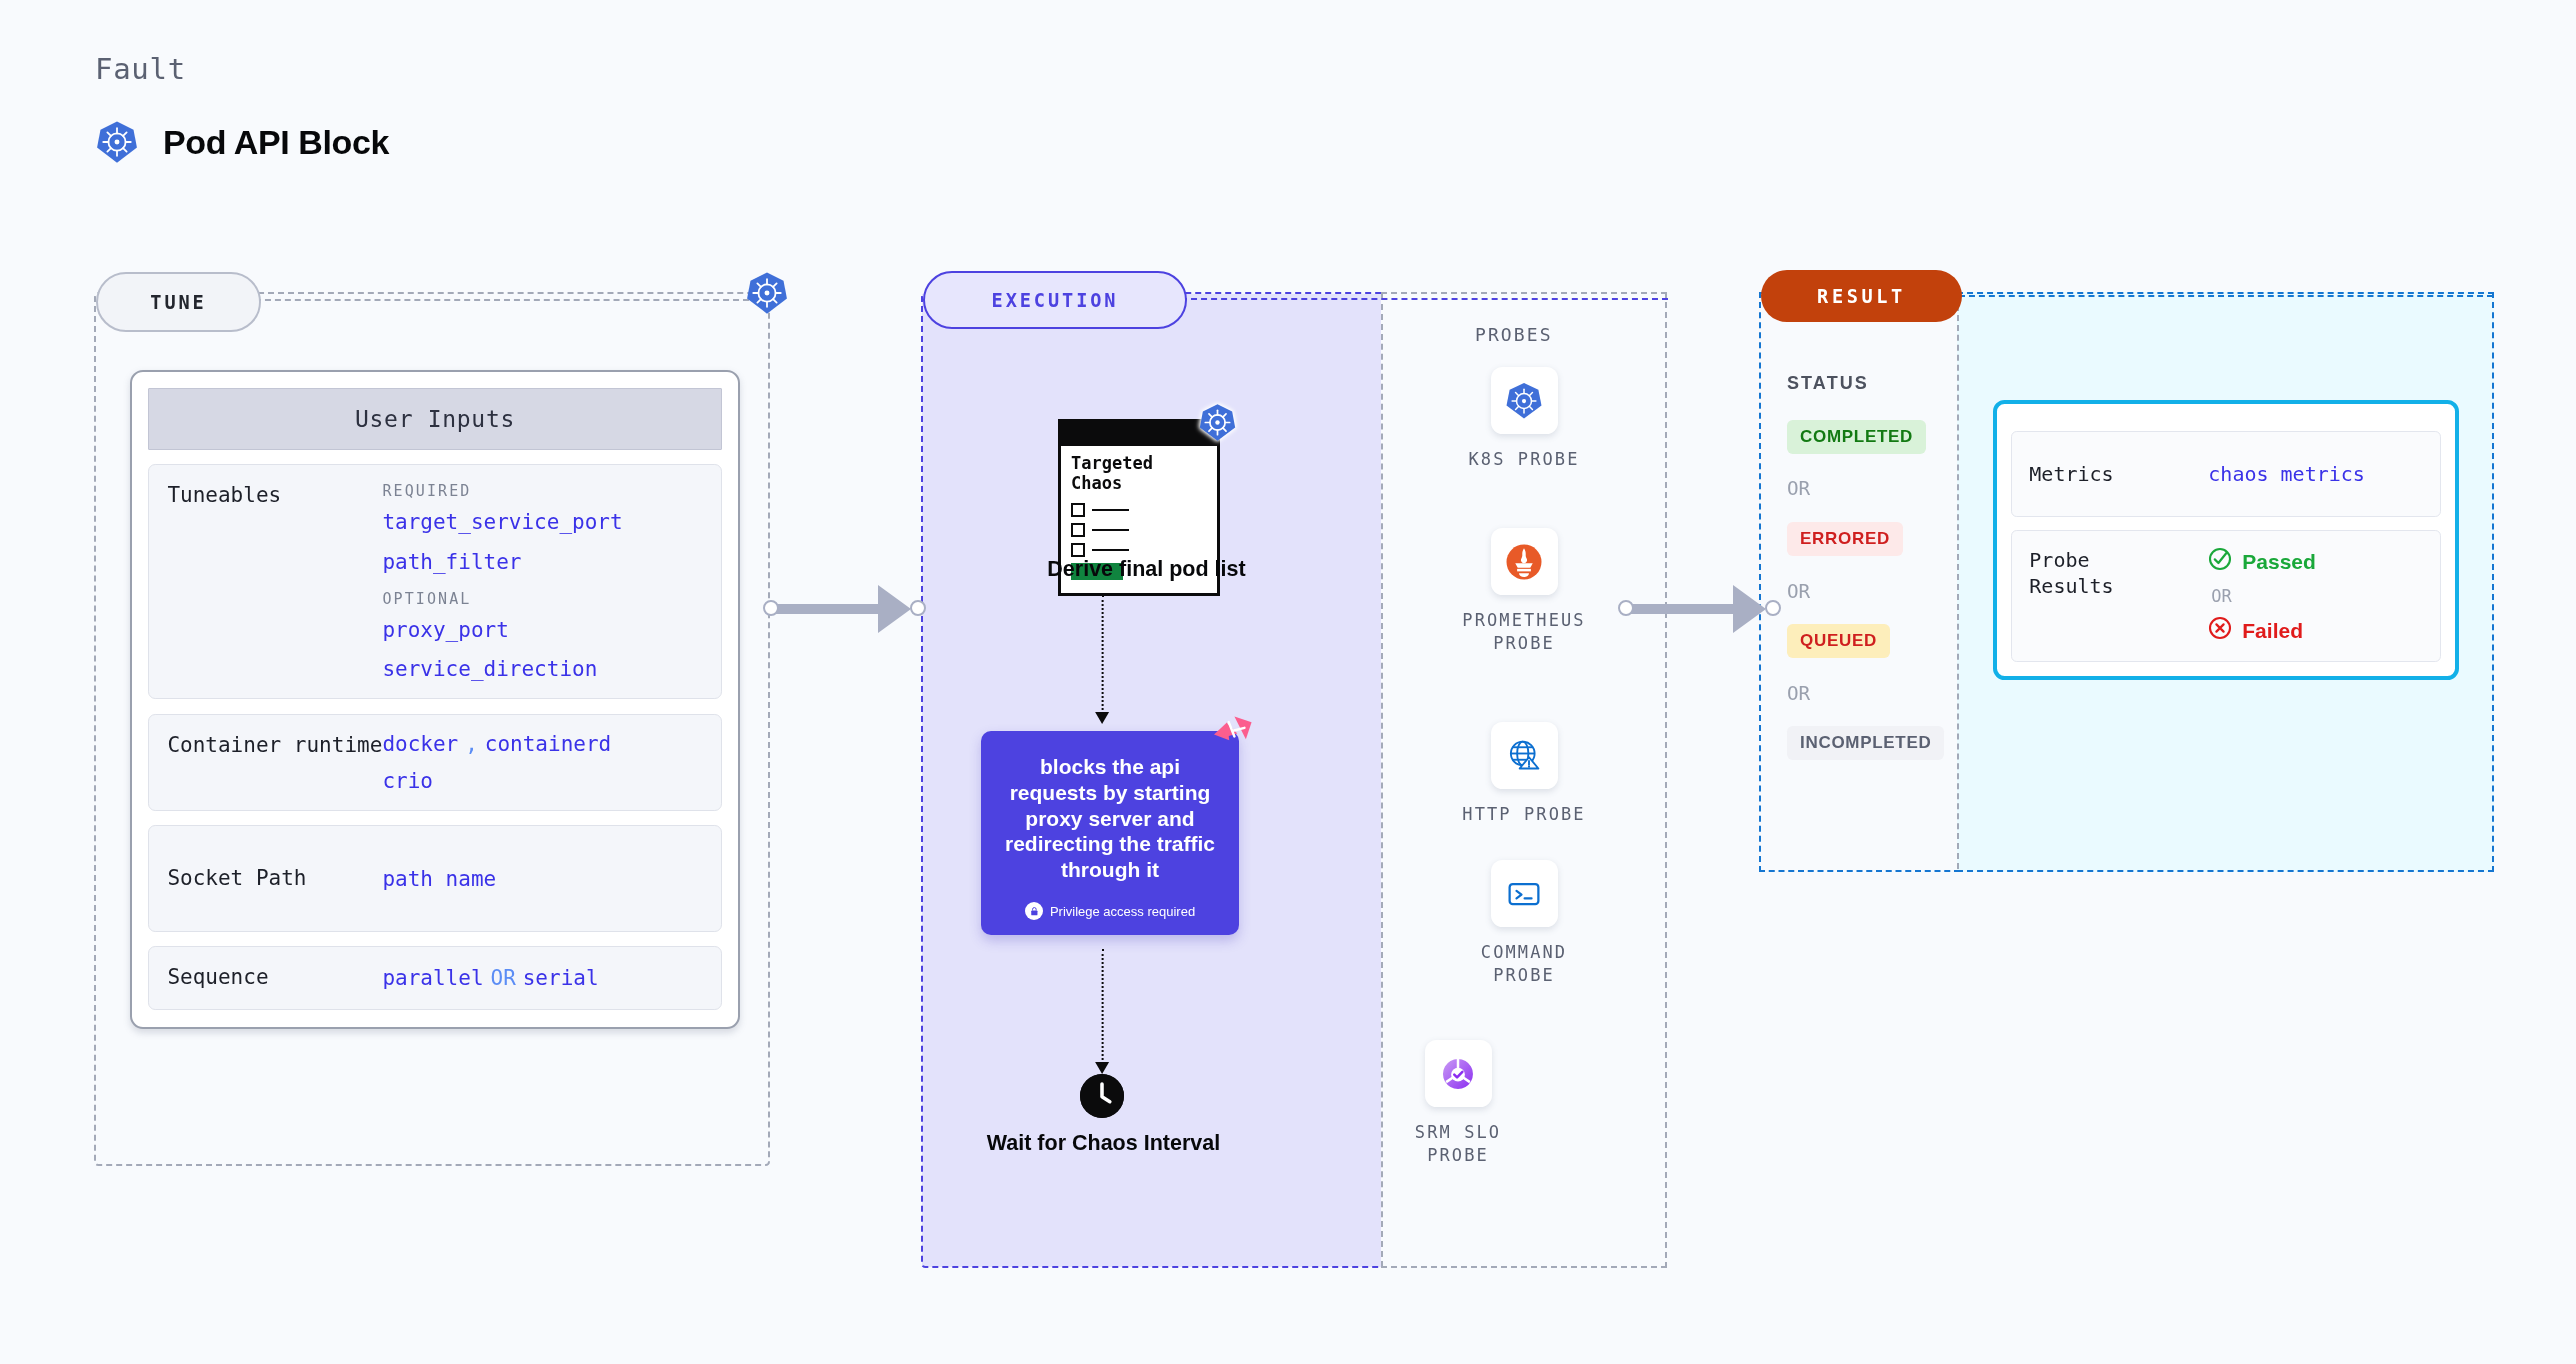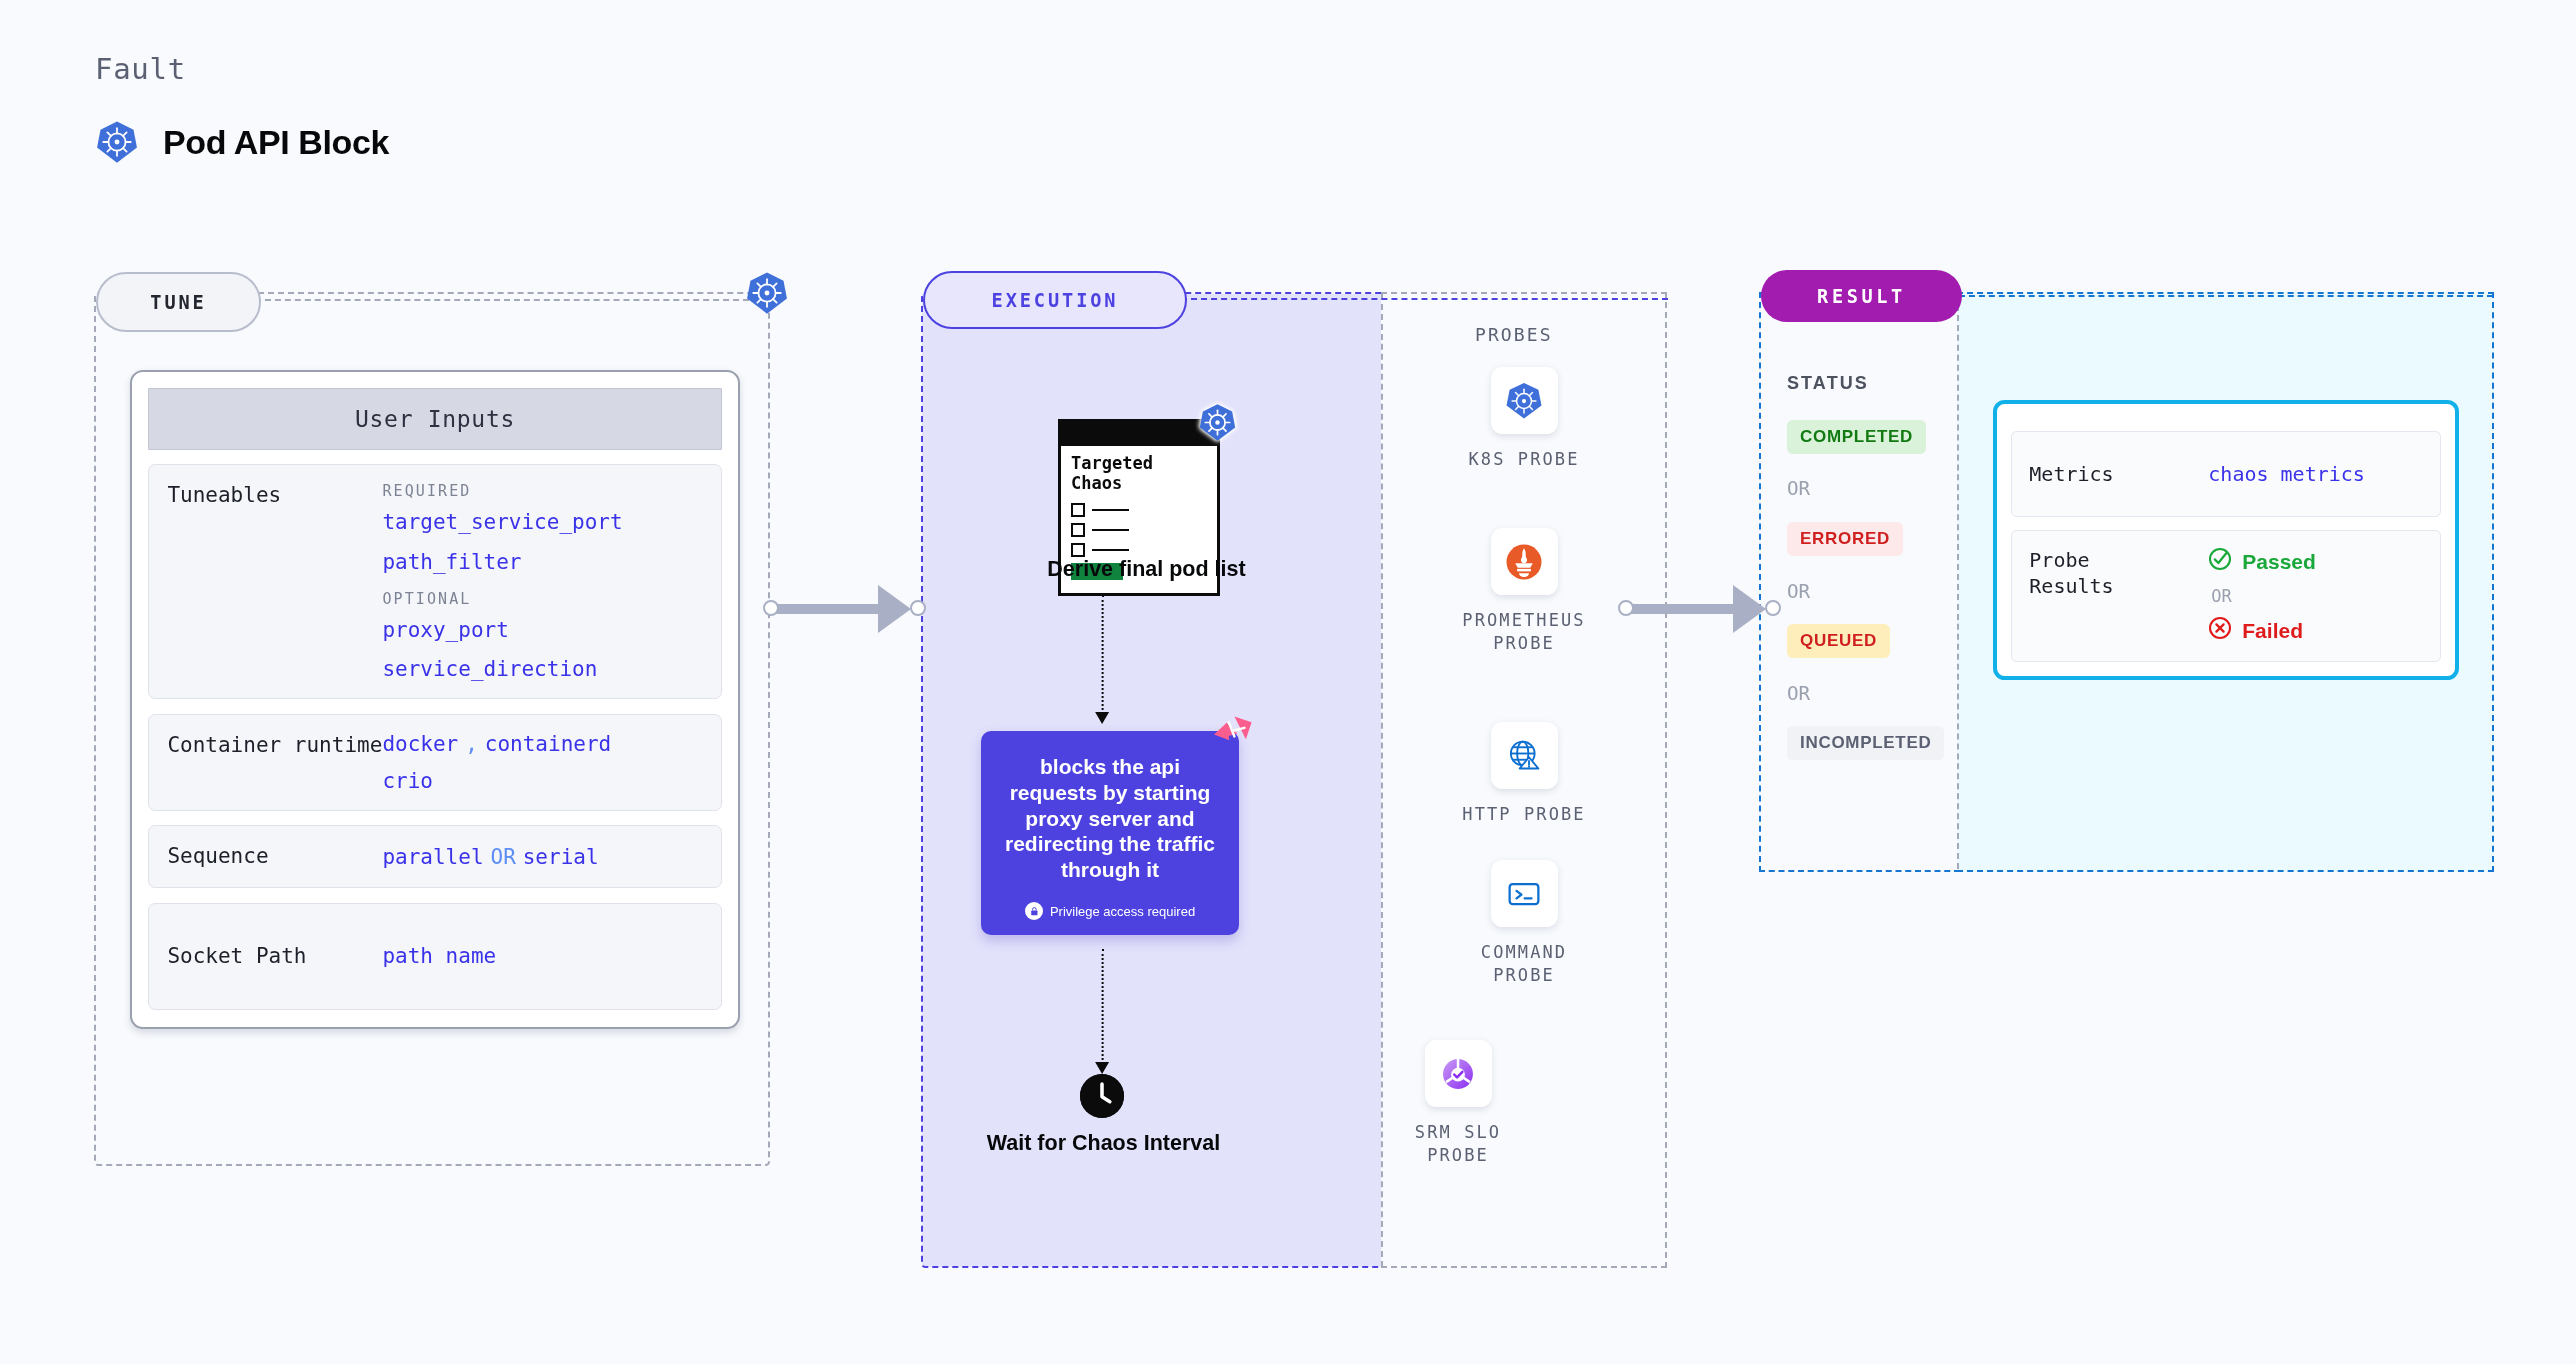--- a/index.html
+++ b/index.html
@@ -425,21 +425,21 @@
     width: 537px; height: 580px;
     border: 2.9px dashed #1576d1;
     border-left: none;
     box-sizing: border-box;
     background: #eafaff;
     z-index: 1;
   }
   #result-badge {
     left: 1761px; top: 270px;
     width: 201px; height: 52px;
-    background: #a21caf;
+    background: #c2410c;
     color: #ffffff;
     letter-spacing: 3.6px;
   }
   #result-dashline {
     position: absolute;
     left: 1959px; top: 295px;
     width: 534px; height: 0;
     border-top: 2.9px dashed #1576d1;
     z-index: 2;
   }
@@ -598,33 +598,33 @@
         <span class="val mono">docker</span>
         <span class="val mono sep">,</span>
         <span class="val mono">containerd</span>
       </div>
       <div class="val-line">
         <span class="val mono">crio</span>
       </div>
     </div>
   </div>
 
+  <div class="inputs-row" style="min-height:107px; align-items:center">
+    <div class="row-label mono">Socket Path</div>
+    <div class="row-values">
+      <span class="val mono">path name</span>
+    </div>
+  </div>
+
   <div class="inputs-row" style="align-items:center">
     <div class="row-label mono">Sequence</div>
     <div class="row-values">
       <span class="val mono">parallel</span>
       <span class="val mono sep">OR</span>
       <span class="val mono">serial</span>
-    </div>
-  </div>
-
-  <div class="inputs-row" style="min-height:107px; align-items:center">
-    <div class="row-label mono">Socket Path</div>
-    <div class="row-values">
-      <span class="val mono">path name</span>
     </div>
   </div>
 </div>
 
 <div class="connector" style="left:763px; top:584px; width:172px; height:50px;">
   <div class="conn-bar" style="left:7.9px; top:20px; width:115px;"></div>
   <div class="conn-head" style="left:115px; top:0.7px;"></div>
   <div class="conn-dot" style="left:0px; top:15.8px; border:2.9px solid #a9afc4;"></div>
   <div class="conn-dot" style="left:147px; top:15.8px; border:2.9px solid #a9afc4;"></div>
 </div>

